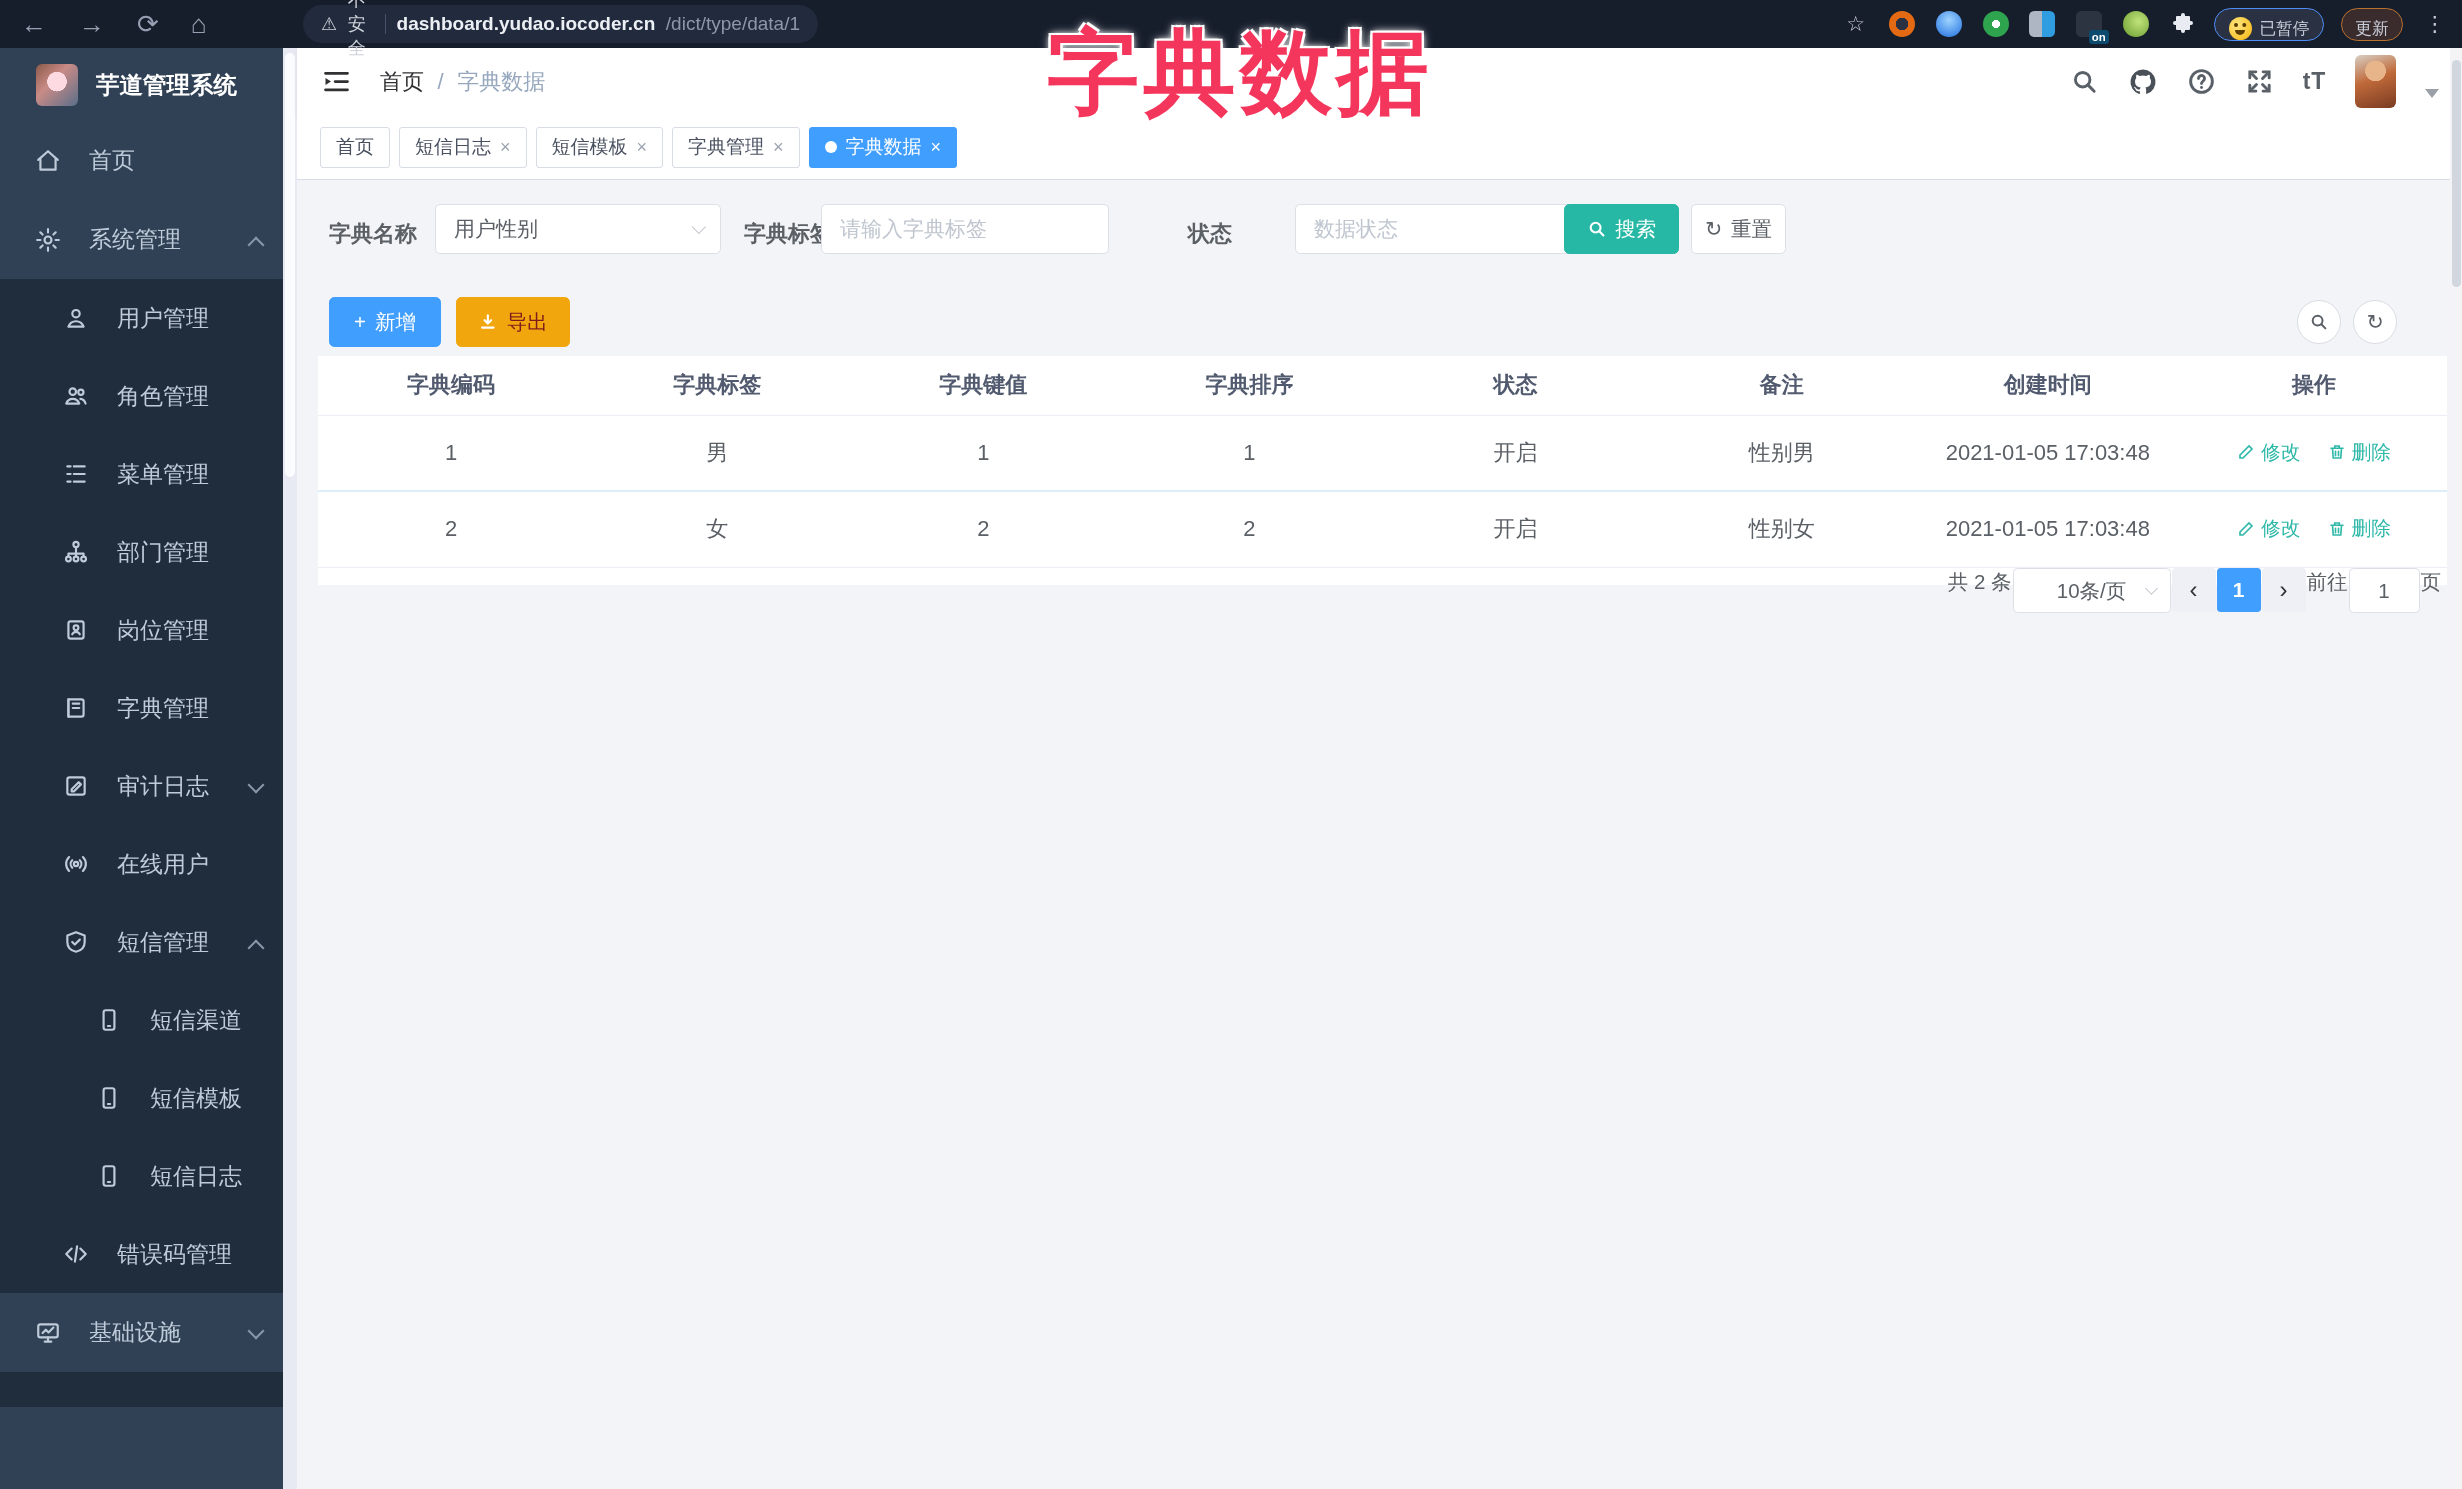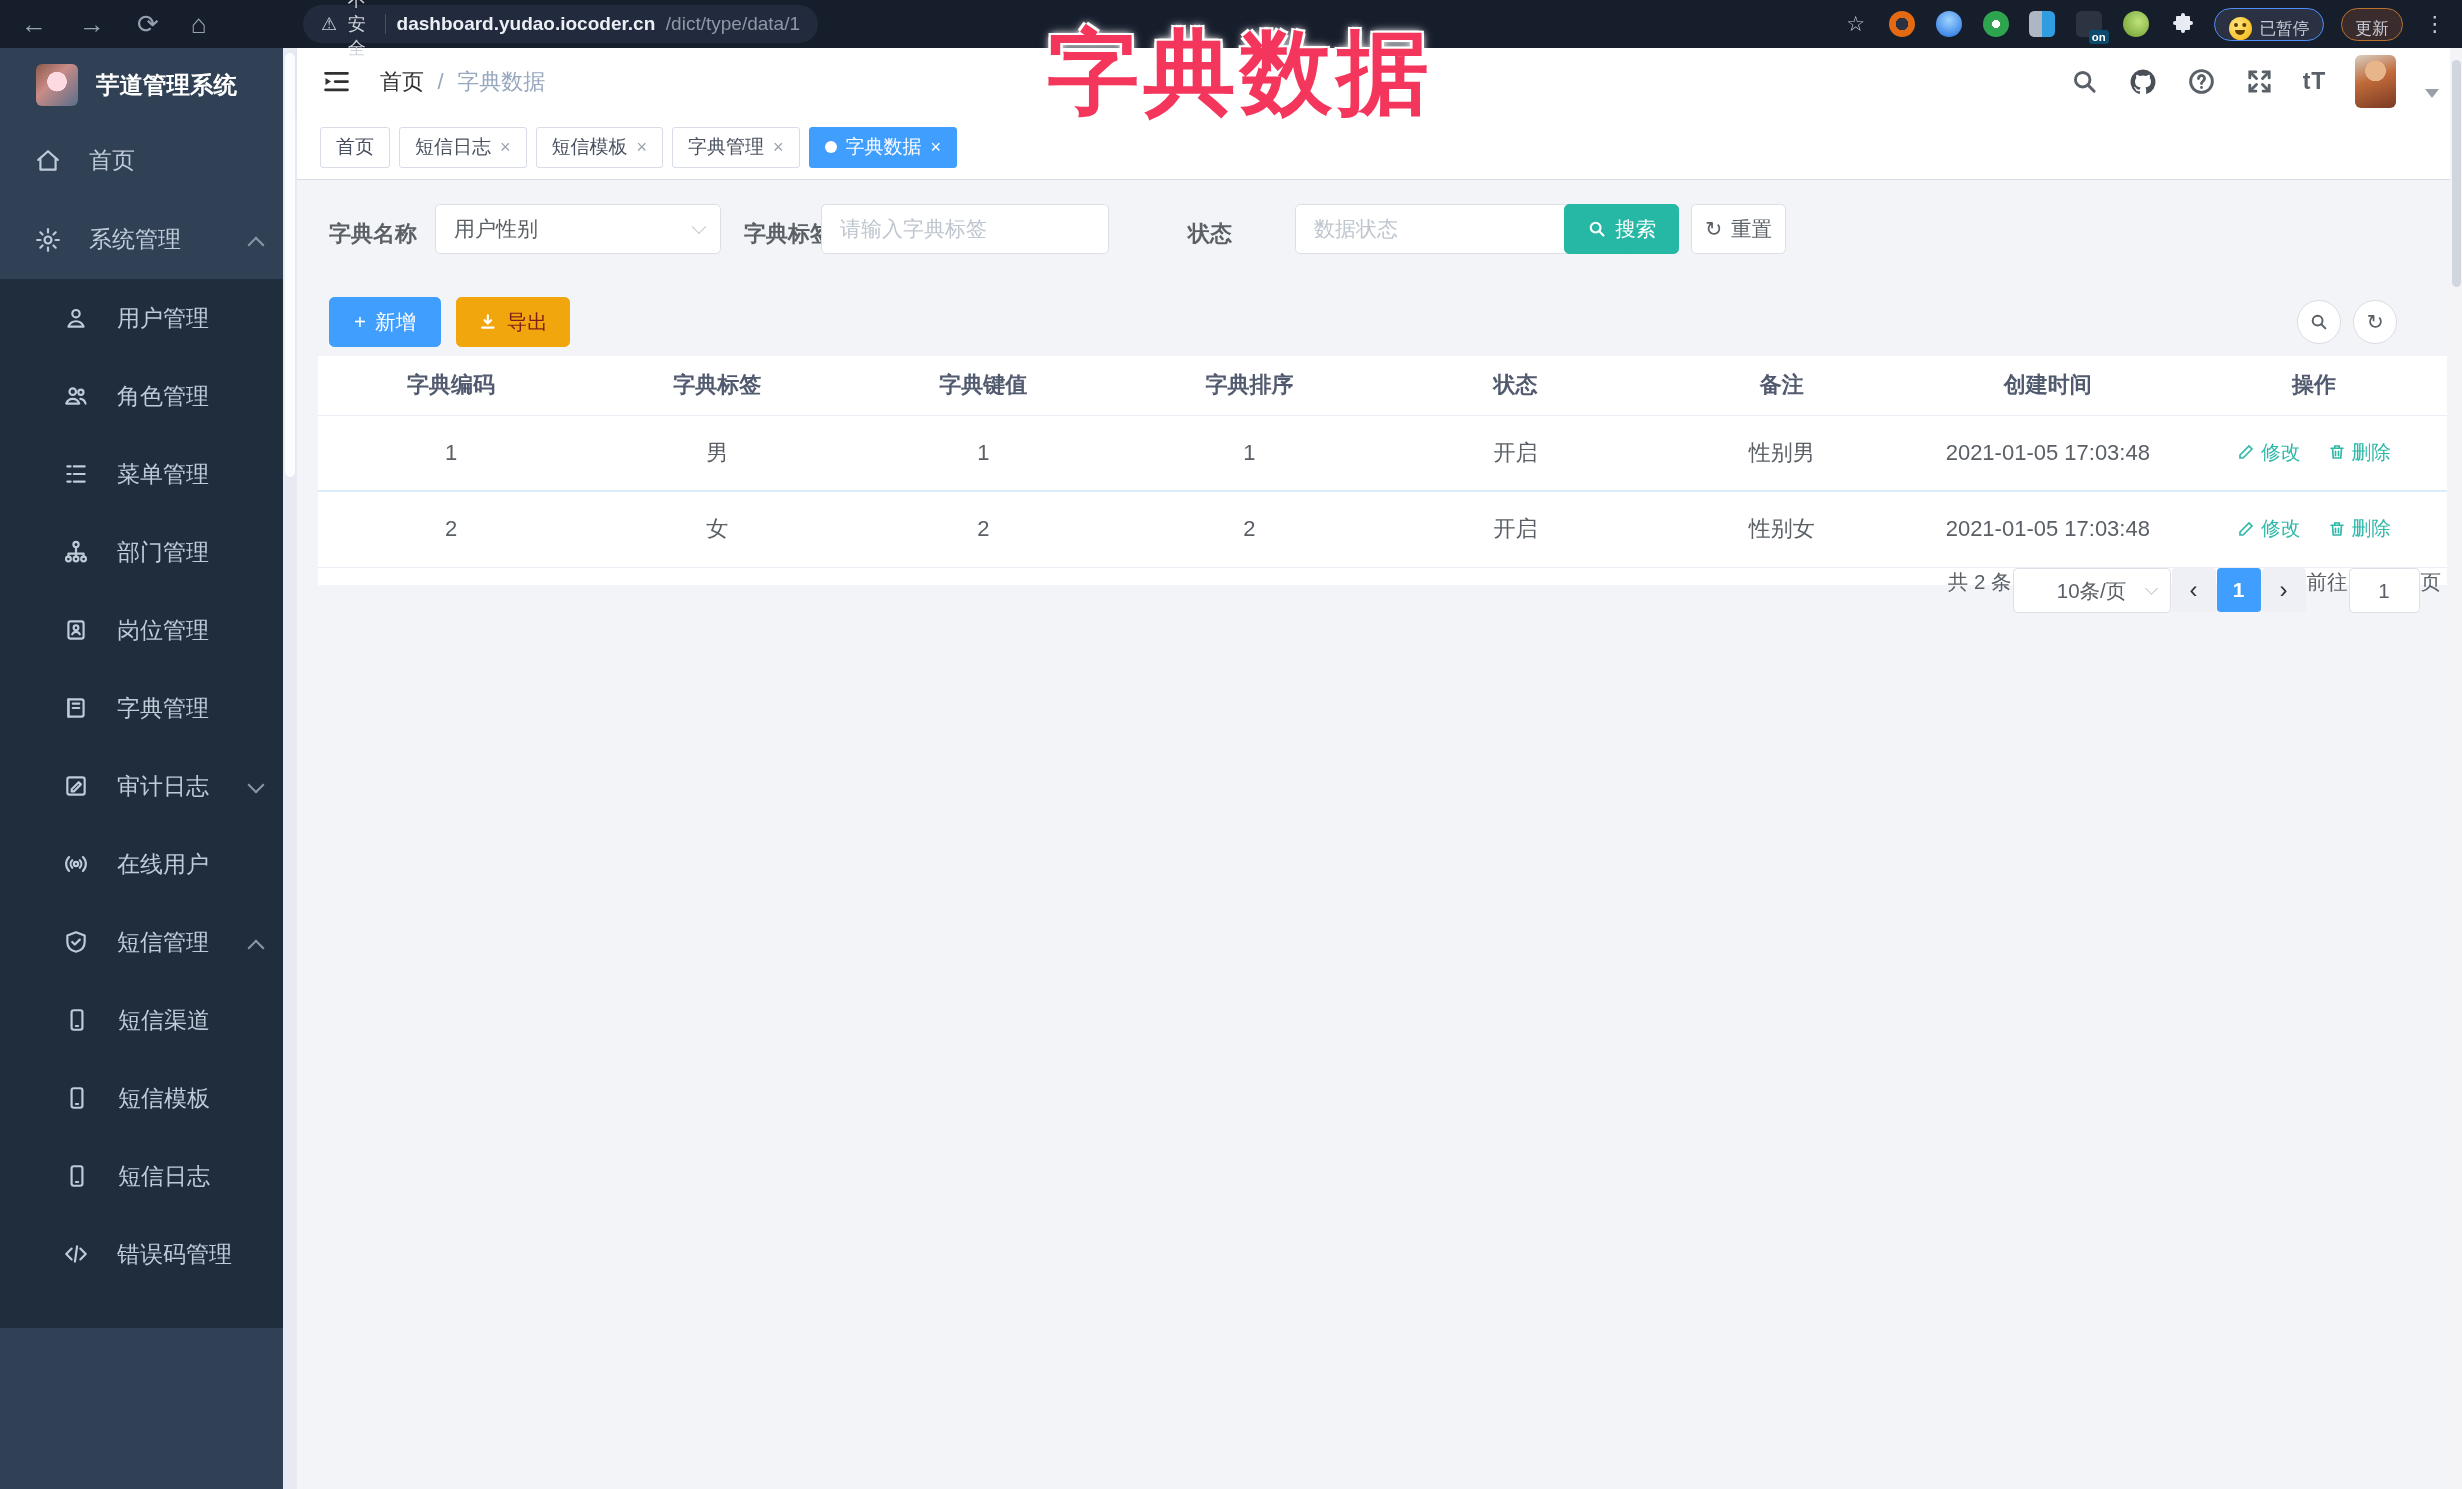--- a/index.html
+++ b/index.html
@@ -35,21 +35,21 @@
   .logo-row { height:73px; display:flex; align-items:center; gap:18px; padding-left:36px; }
   .logo-img { width:42px; height:42px; border-radius:6px; background:
       radial-gradient(circle at 50% 42%, #fdd9e2 0 30%, transparent 31%),
       linear-gradient(135deg,#8a5a4a 0%, #c98b86 40%, #5a6e8a 100%); }
   .logo-title { color:#ffffff; font-size:23.5px; font-weight:bold; }
   .mitem { display:flex; align-items:center; height:79px; color:#bfcbd9; font-size:23px; cursor:pointer; position:relative; }
   .mitem .ic { width:30px; display:flex; justify-content:center; margin-right:26px; font-size:24px; }
   .lvl0 { padding-left:33px; }
   .submenu { background:#1f2d3d; }
   .submenu .mitem { padding-left:61px; height:78px; }
-  .submenu .mitem.lvl2 { padding-left:62px; }
+  .submenu .mitem.lvl2 { padding-left:94px; }
   .caret { position:absolute; right:33px; width:12px; height:12px; border-right:2.3px solid #8a97a8; border-bottom:2.3px solid #8a97a8; }
   .caret.up { transform:rotate(-135deg); top:39px; }
   .caret.down { transform:rotate(45deg); top:32px; }
   .darkstrip { height:35px; background:#1f2d3d; }
   svg.sic { width:26px; height:26px; stroke:#bfcbd9; fill:none; stroke-width:2; stroke-linecap:round; stroke-linejoin:round; }
 
   
   .main { position:absolute; left:297px; top:48px; width:2165px; height:1441px; background:#f3f4f7; }
   .navbar { position:absolute; left:0; top:0; width:2165px; height:67px; background:#fff; box-shadow:0 1.5px 6px rgba(0,21,41,.06); }
   .hamb { position:absolute; left:23px; top:16.7px; width:33px; height:33px; cursor:pointer; }
@@ -321,20 +321,30 @@
     <div class="mitem">
       <span class="ic">
         <svg class="sic" viewBox="0 0 24 24">
             <path d="M8 7l-5 5 5 5M16 7l5 5-5 5M13 5l-2 14"></path>
           </svg>
         </span>
       <span>错误码管理</span>
     </div>
   </div>
 
+  <div class="mitem lvl0">
+    <span class="ic">
+      <svg class="sic" viewBox="0 0 24 24">
+          <rect x="3" y="4" width="18" height="12" rx="2"></rect>
+          <path d="M7 12l3-3 2.5 2.5L17 7M9 20h6M12 16v4"></path>
+        </svg>
+      </span>
+    <span>基础设施</span>
+    <span class="caret down"></span>
+  </div>
   <div class="darkstrip"></div>
 </div>
 <div class="side-scroll">
     <span class="thumb"></span>
   </div>
 
 <div class="main">
 
   <div class="navbar">
     <span class="hamb">

